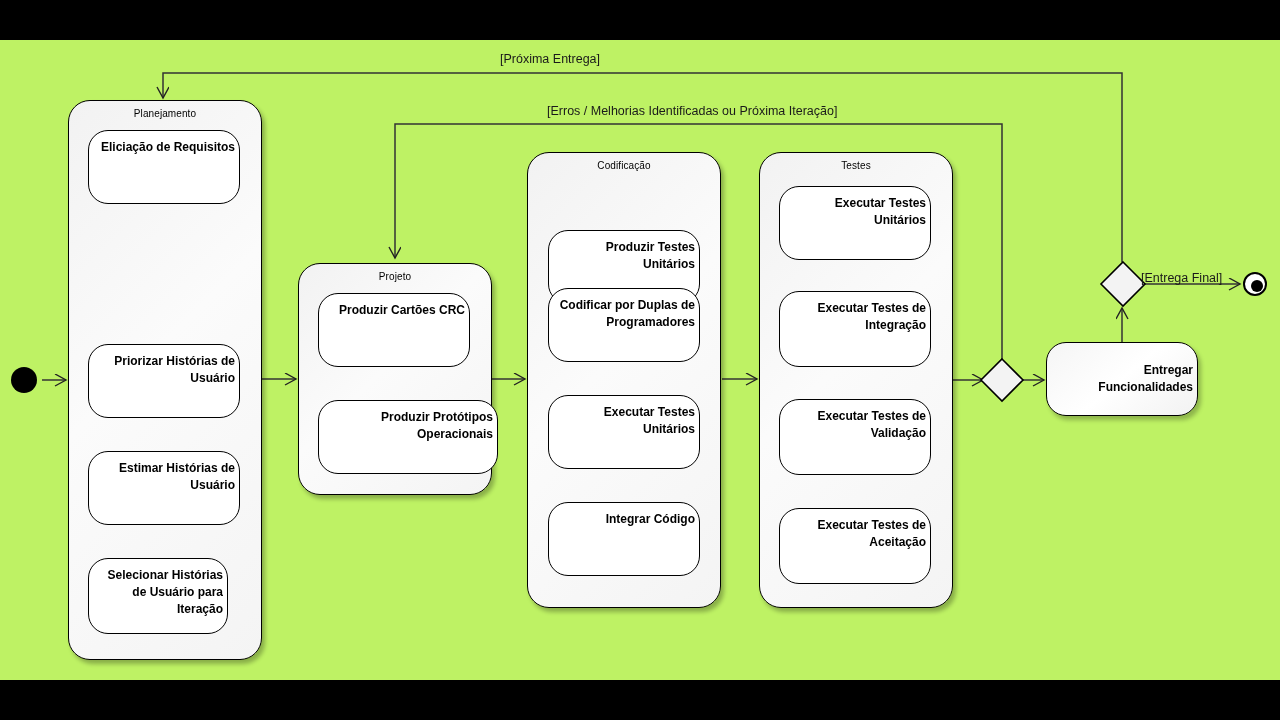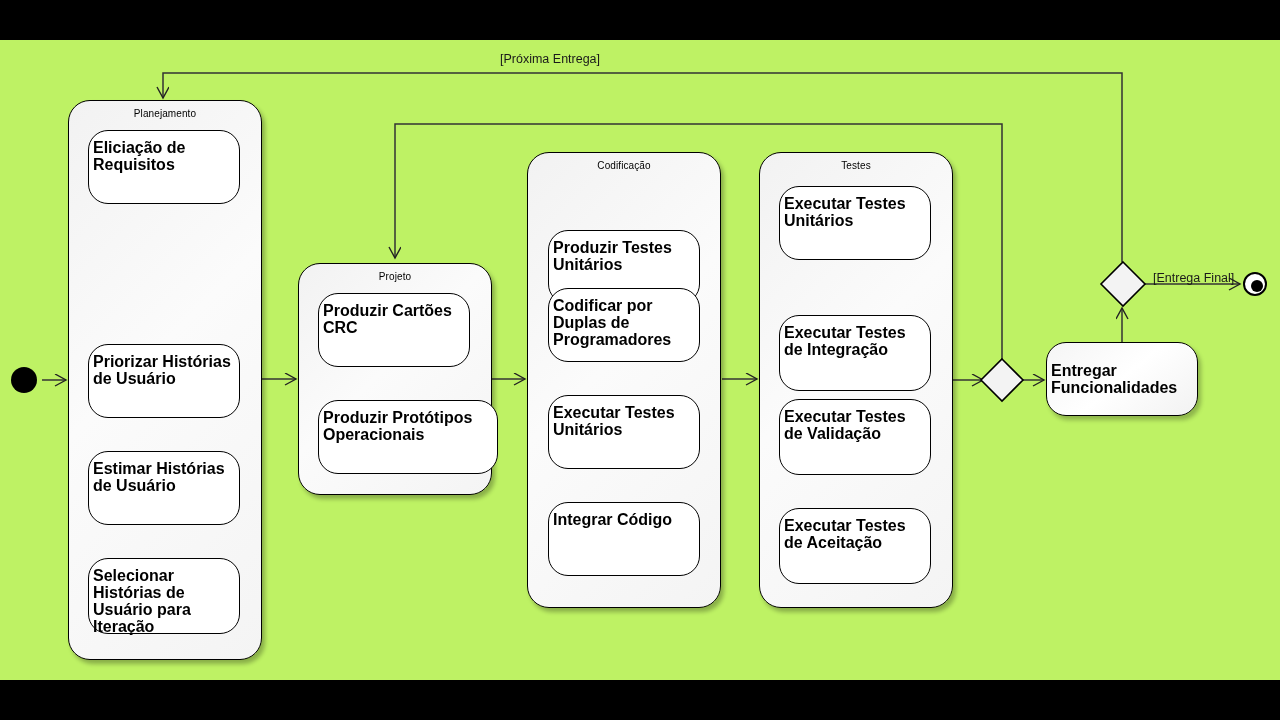--- a/index.html
+++ b/index.html
@@ -59,22 +59,22 @@
   }
   .action-box.shaded {
     background: linear-gradient(140deg, #f5f5f5 0%, #ffffff 50%, #f2f2f2 100%);
     box-shadow: 3px 4px 4px rgba(0,0,0,0.25);
   }
   .action-label {
     position: absolute;
     left: 4px;
     right: 4px;
     top: 8px;
-    text-align: left;
-    font-size: 16px;
+    text-align: right;
+    font-size: 12px;
     font-weight: bold;
     line-height: 17px;
     color: #000;
   }
   .action-label.centered {
     top: 50%;
     transform: translateY(-50%);
   }
   .guard-label {
     position: absolute;
@@ -181,41 +181,42 @@
 
     <svg class="layer" viewBox="0 0 1280 640">
       <g>
         <polygon points="1002,319 1023,340 1002,361 981,340" fill="#f3f3f3" stroke="#000" stroke-width="1.6"></polygon>
         <polygon points="1123,222 1145,244 1123,266 1101,244" fill="#f3f3f3" stroke="#000" stroke-width="1.6"></polygon>
       </g>
     </svg>
 
     <div class="guard-label" style="left:500px; top:12px;">[Próxima Entrega]</div>
 
-
-    <div class="guard-label" style="left:1141px; top:231px;margin-left:12px;">[Entrega Final]</div>
+    <div class="guard-label" style="left:547px; top:64px;">[Erros / Melhorias Identificadas ou Próxima Iteração]</div>
+
+    <div class="guard-label" style="left:1141px; top:231px;">[Entrega Final]</div>
 
     <div class="swimlane-box" style="left:68px; top:60px; width:194px; height:560px;">
       <div class="swimlane-title">Planejamento</div>
     </div>
 
     <div class="action-box" style="left:88px; top:90px; width:152px; height:74px;">
       <div class="action-label">Eliciação de Requisitos</div>
     </div>
 
 
     <div class="action-box" style="left:88px; top:304px; width:152px; height:74px;">
       <div class="action-label">Priorizar Histórias de Usuário</div>
     </div>
 
     <div class="action-box" style="left:88px; top:411px; width:152px; height:74px;">
       <div class="action-label">Estimar Histórias de Usuário</div>
     </div>
 
-    <div class="action-box" style="left:88px; top:518px; width:152px; height:76px;">
+    <div class="action-box" style="left:88px; top:518px; width:140px; height:76px;">
       <div class="action-label">Selecionar Histórias de Usuário para Iteração</div>
     </div>
 
     <div class="swimlane-box" style="left:298px; top:223px; width:194px; height:232px;">
       <div class="swimlane-title">Projeto</div>
     </div>
 
     <div class="action-box" style="left:318px; top:253px; width:152px; height:74px;">
       <div class="action-label">Produzir Cartões CRC</div>
     </div>
@@ -245,21 +246,21 @@
     </div>
 
     <div class="swimlane-box" style="left:759px; top:112px; width:194px; height:456px;">
       <div class="swimlane-title">Testes</div>
     </div>
 
     <div class="action-box" style="left:779px; top:146px; width:152px; height:74px;">
       <div class="action-label">Executar Testes Unitários</div>
     </div>
 
-    <div class="action-box" style="left:779px; top:251px; width:152px; height:76px;margin-top:24px;">
+    <div class="action-box" style="left:779px; top:251px; width:152px; height:76px;">
       <div class="action-label">Executar Testes de Integração</div>
     </div>
 
     <div class="action-box" style="left:779px; top:359px; width:152px; height:76px;">
       <div class="action-label">Executar Testes de Validação</div>
     </div>
 
     <div class="action-box" style="left:779px; top:468px; width:152px; height:76px;">
       <div class="action-label">Executar Testes de Aceitação</div>
     </div>

